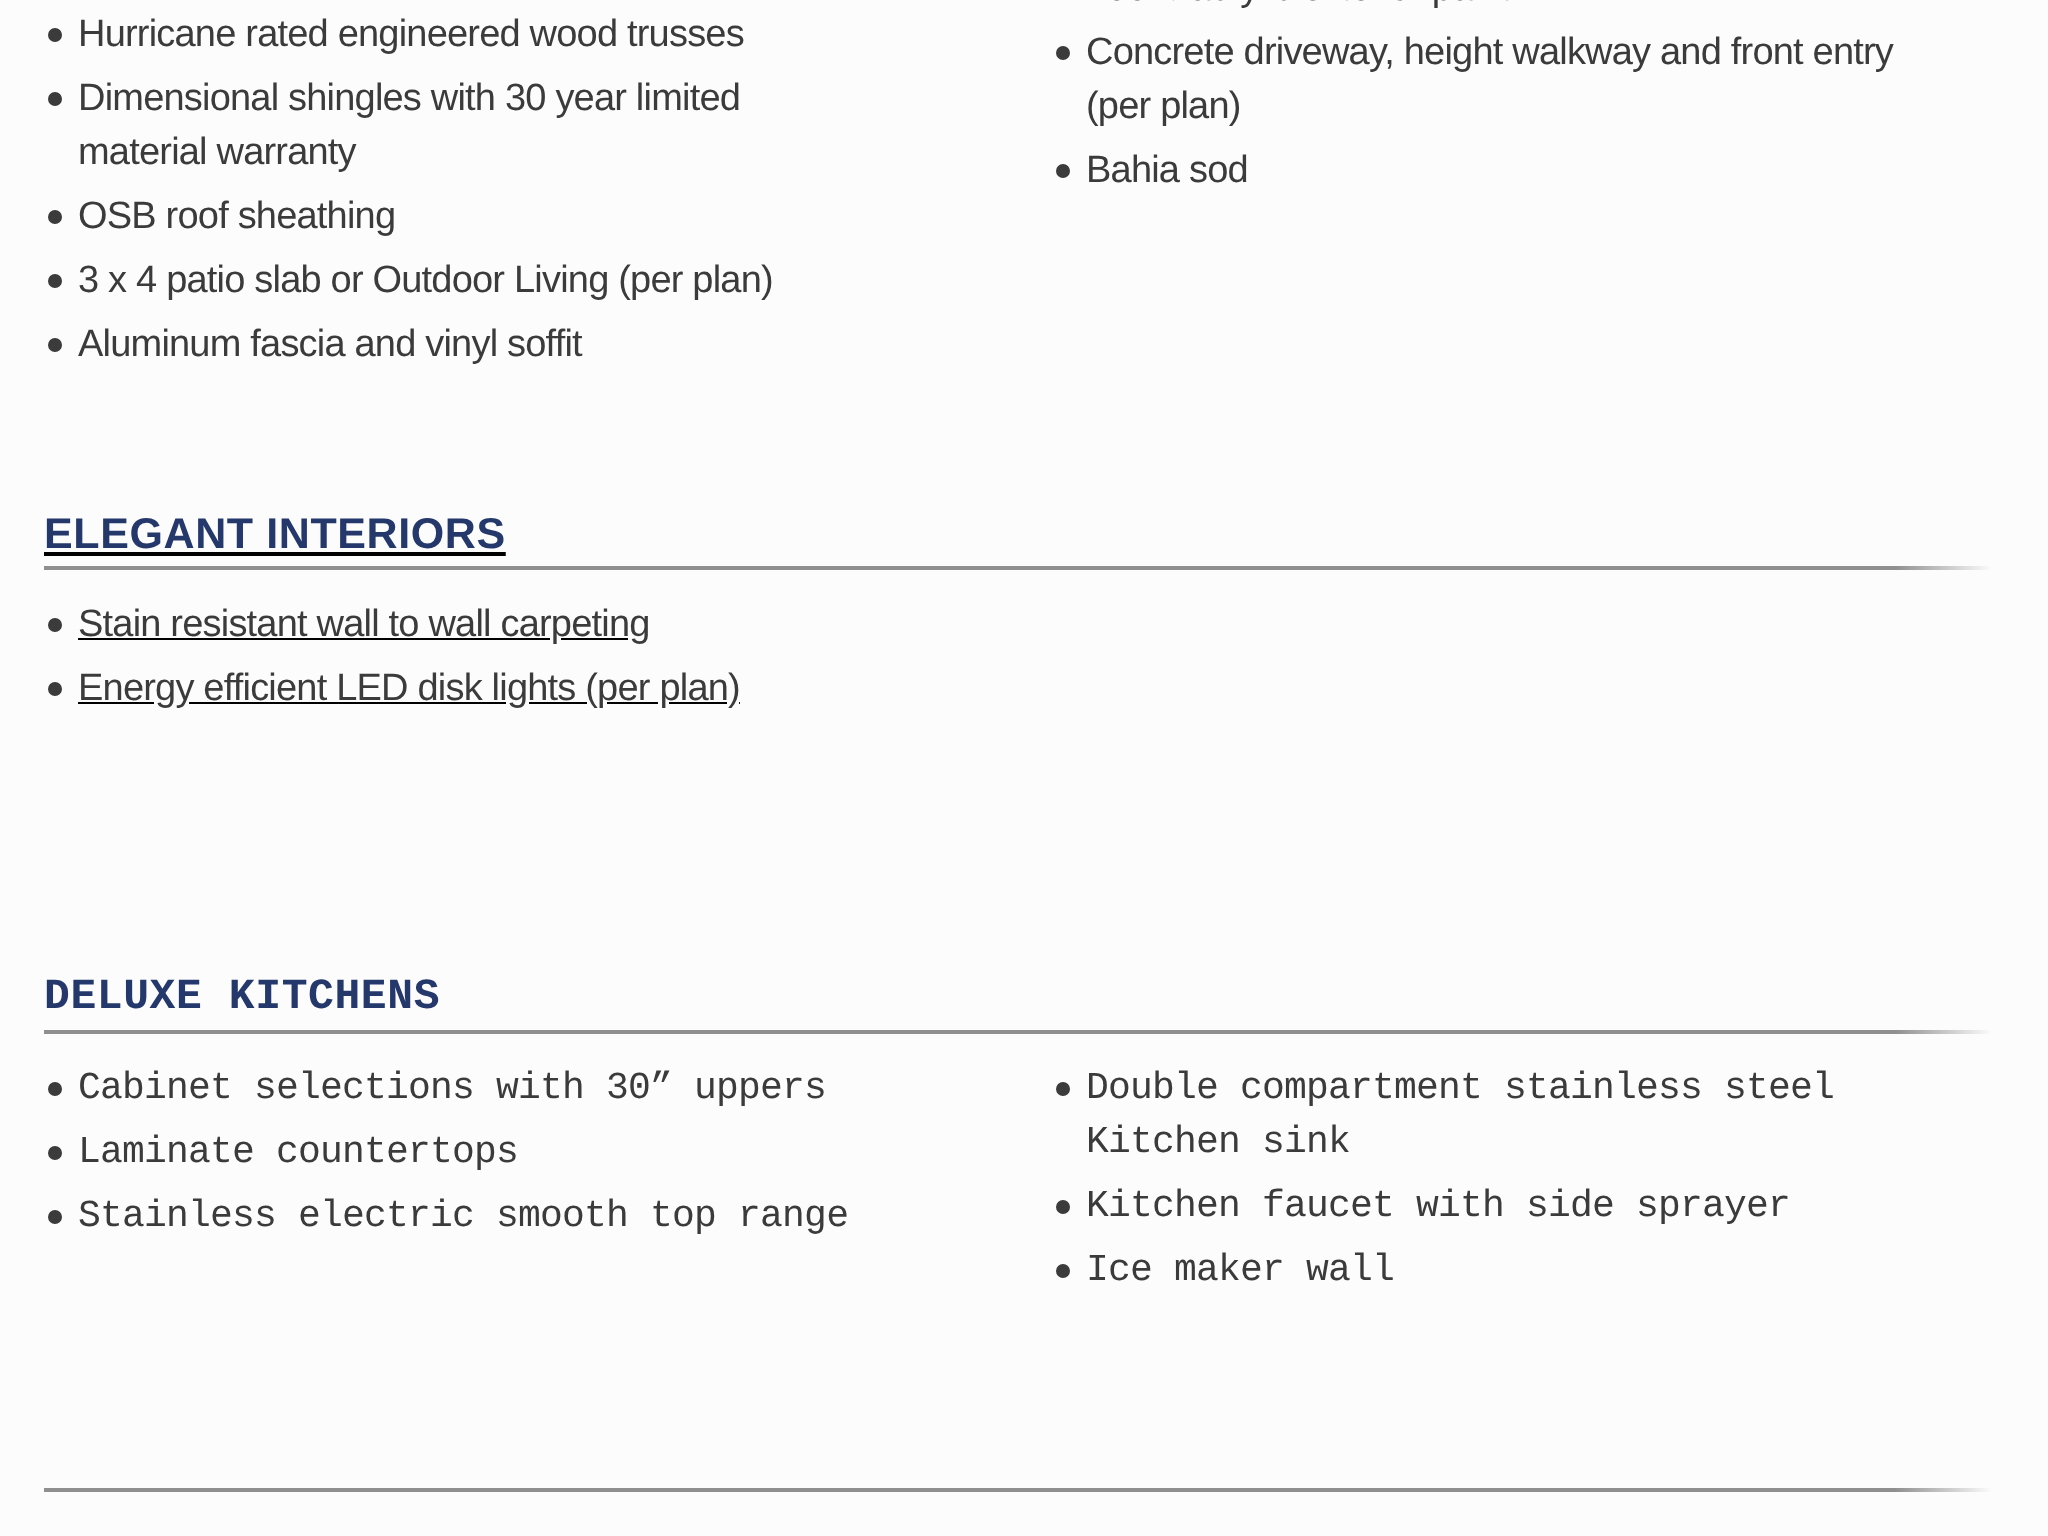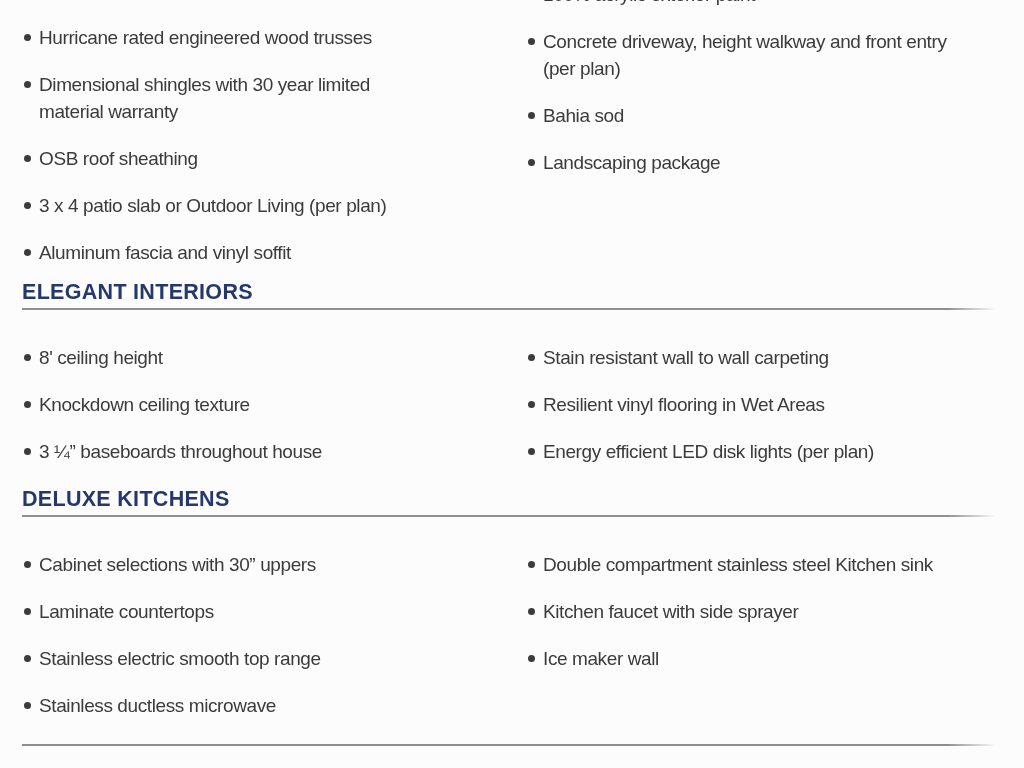--- a/index.html
+++ b/index.html
@@ -6,22 +6,22 @@
   .page {
     position: relative;
     width: 1024px;
     height: 768px;
     background: var(--page-background, #fcfcfc);
     overflow: hidden;
     font-family: "Liberation Sans", "DejaVu Sans", sans-serif;
   }
   .section { position: absolute; left: 22px; right: 28px; }
   .sec-top { top: 4px; }
-  .sec-1 { top: 281px; }
-  .sec-2 { top: 488px; }
+  .sec-1 { top: 256px; text-decoration: underline; }
+  .sec-2 { top: 488px; font-family: Liberation Mono, monospace; }
   .sec-3 { top: 742px; }
   .section-title {
     margin: 0;
     font-size: 21.5px;
     line-height: 22px;
     font-weight: bold;
     letter-spacing: 0.3px;
     color: var(--accent, #24386b);
   }
   .title-rule {
@@ -40,21 +40,20 @@
   ul.feature-list { list-style: none; margin: 0; padding: 0; }
   .feature-list li {
     position: relative;
     padding-left: 17px;
     margin-bottom: 5px;
     font-size: 19px;
     line-height: 27px;
     letter-spacing: -0.4px;
     color: var(--body-text, #3b3b3b);
     white-space: pre-line;
-    margin-top: 20px;
   }
   .feature-list li::before {
     content: "";
     position: absolute;
     left: 2px;
     top: 10px;
     width: 7px;
     height: 7px;
     border-radius: 50%;
     background: var(--body-text, #3b3b3b);
@@ -75,51 +74,43 @@
 material warranty</li>
         <li>OSB roof sheathing</li>
         <li>3 x 4 patio slab or Outdoor Living (per plan)</li>
         <li>Aluminum fascia and vinyl soffit</li>
       </ul>
       <ul class="feature-list col-right">
         <li>100% acrylic exterior paint</li>
         <li>Concrete driveway, height walkway and front entry
 (per plan)</li>
         <li>Bahia sod</li>
-        <li>Landscaping package</li>
       </ul>
     </div>
   </section>
 
   <section class="section sec-1">
     <h2 class="section-title">ELEGANT INTERIORS</h2>
     <div class="title-rule"></div>
     <div class="cols">
-      <ul class="feature-list col-left">
-        <li>8' ceiling height</li>
-        <li>Knockdown ceiling texture</li>
-        <li>3 ¼” baseboards throughout house</li>
-      </ul>
       <ul class="feature-list col-right">
         <li>Stain resistant wall to wall carpeting</li>
-        <li>Resilient vinyl flooring in Wet Areas</li>
         <li>Energy efficient LED disk lights (per plan)</li>
       </ul>
     </div>
   </section>
 
   <section class="section sec-2">
     <h2 class="section-title">DELUXE KITCHENS</h2>
     <div class="title-rule"></div>
     <div class="cols">
       <ul class="feature-list col-left">
         <li>Cabinet selections with 30” uppers</li>
         <li>Laminate countertops</li>
         <li>Stainless electric smooth top range</li>
-        <li>Stainless ductless microwave</li>
       </ul>
       <ul class="feature-list col-right">
         <li>Double compartment stainless steel Kitchen sink</li>
         <li>Kitchen faucet with side sprayer</li>
         <li>Ice maker wall</li>
       </ul>
     </div>
   </section>
 
   <section class="section sec-3">

